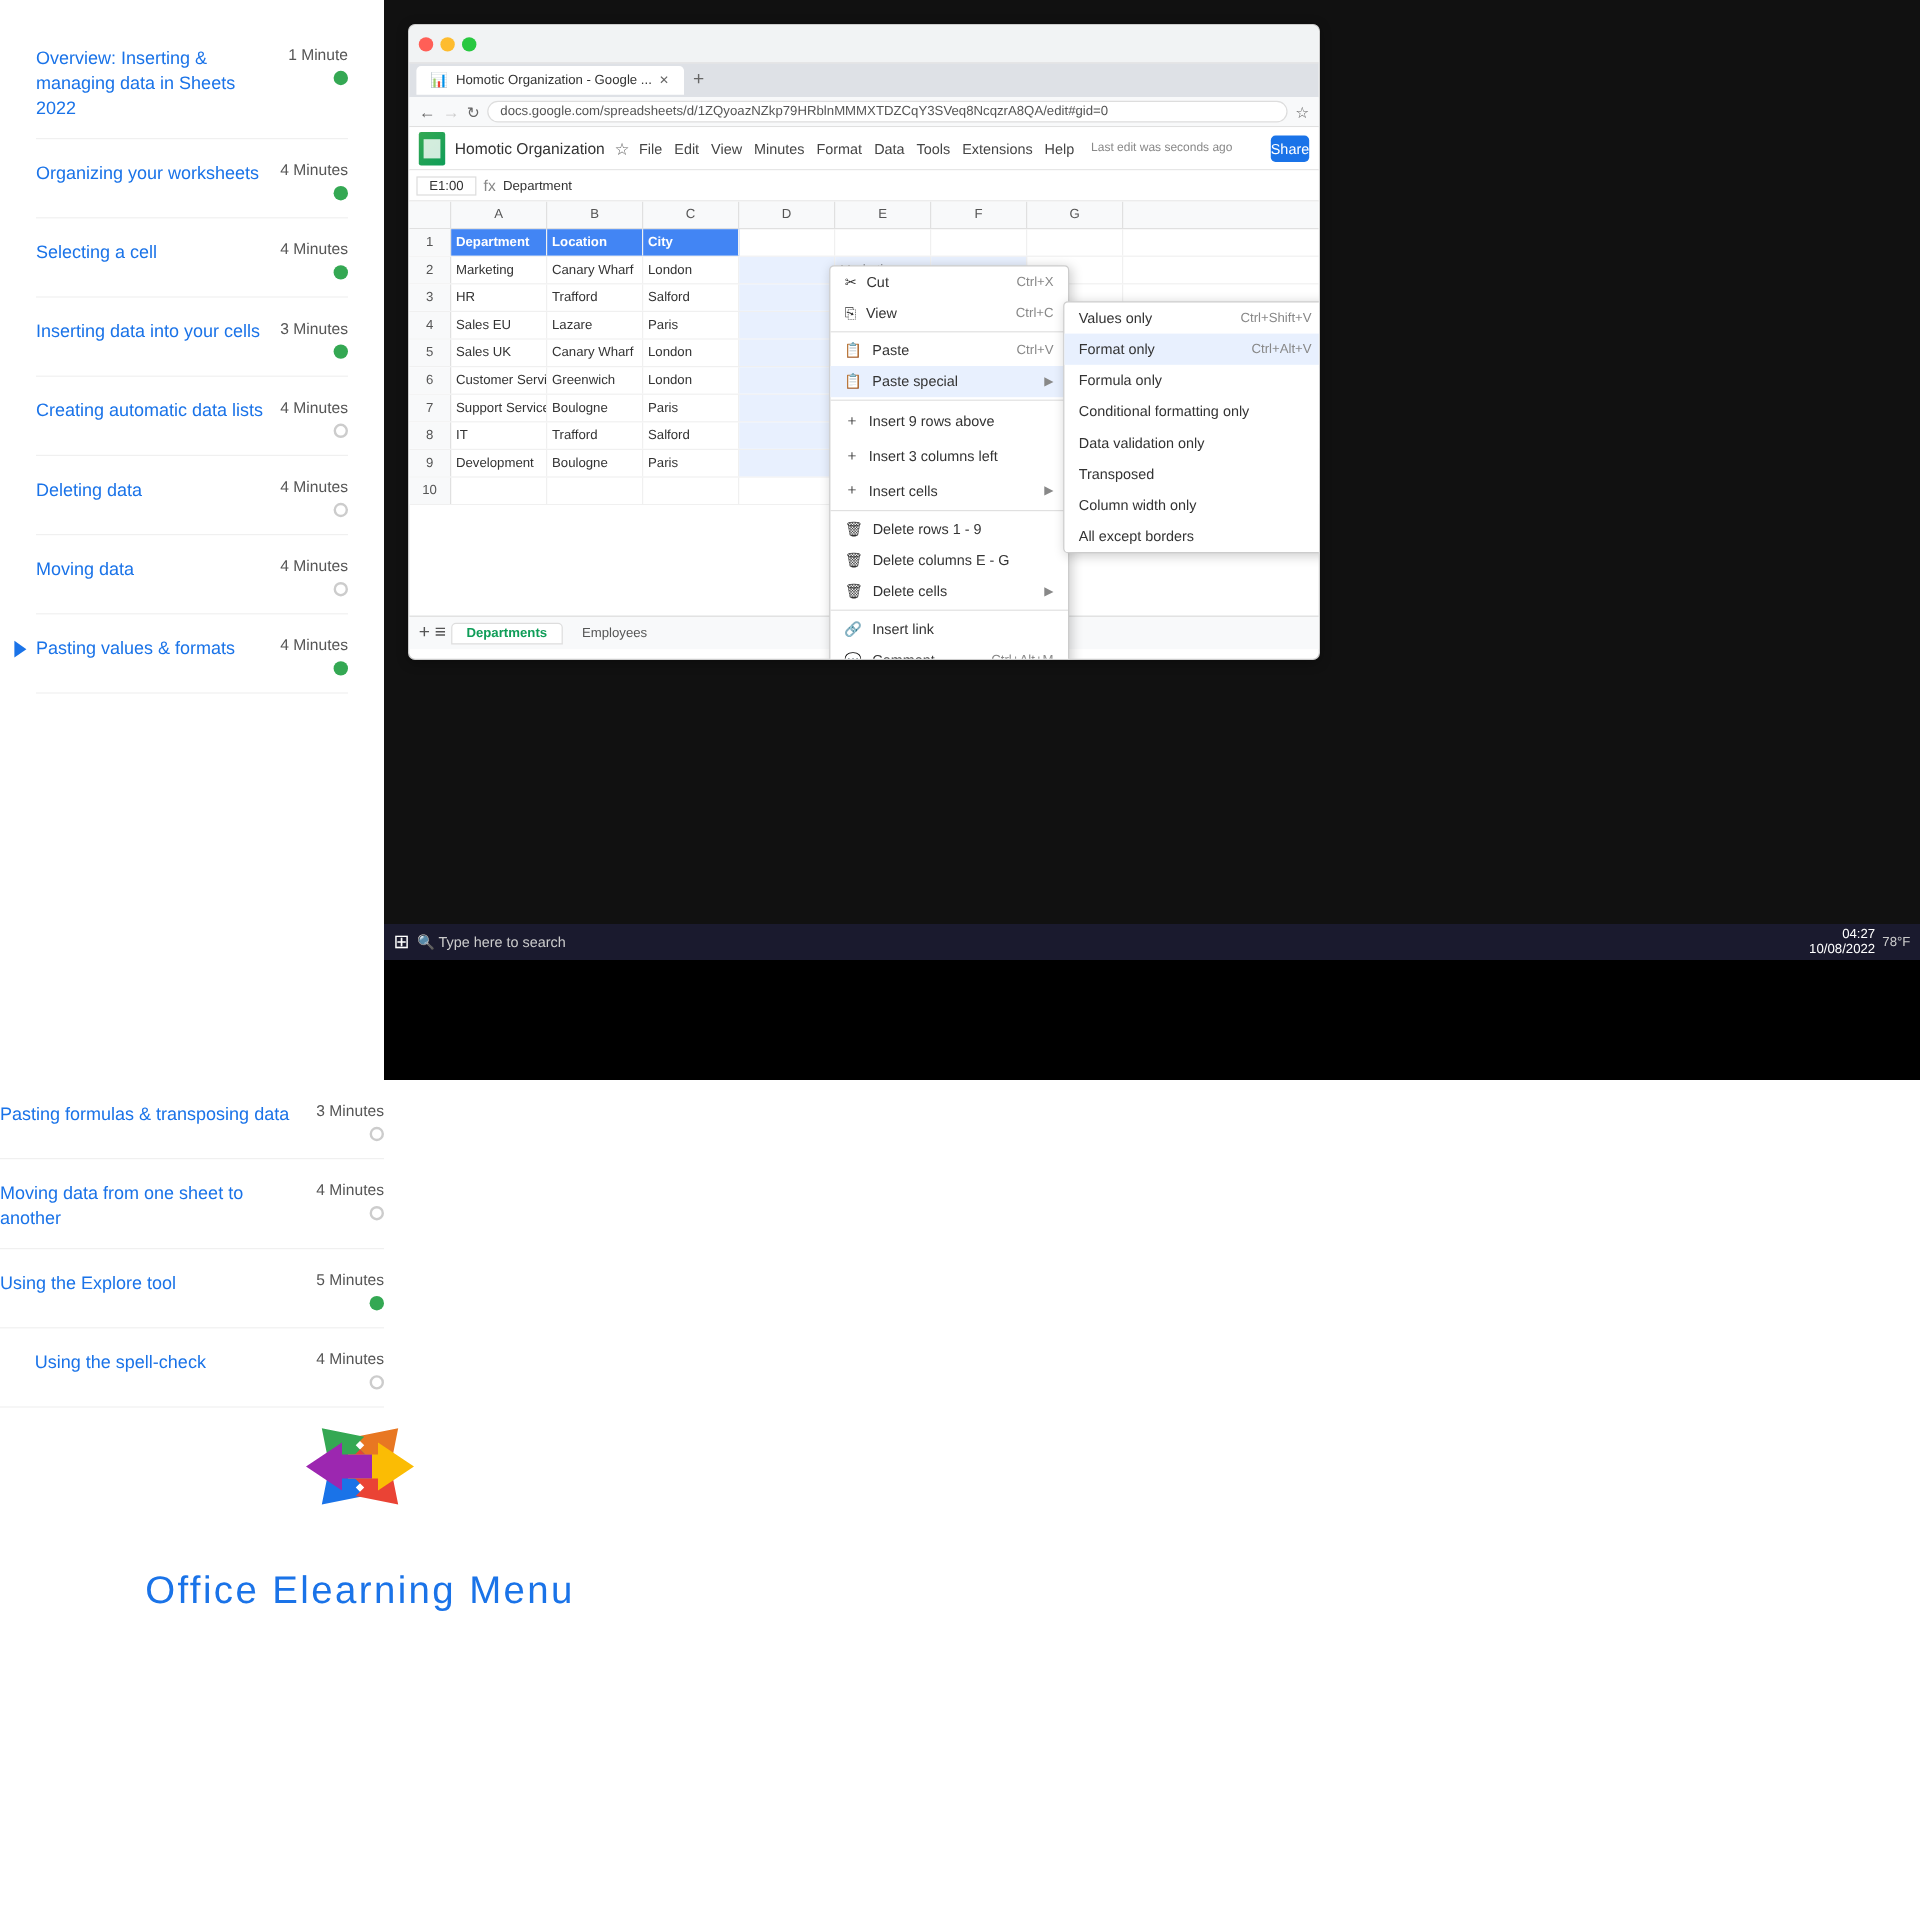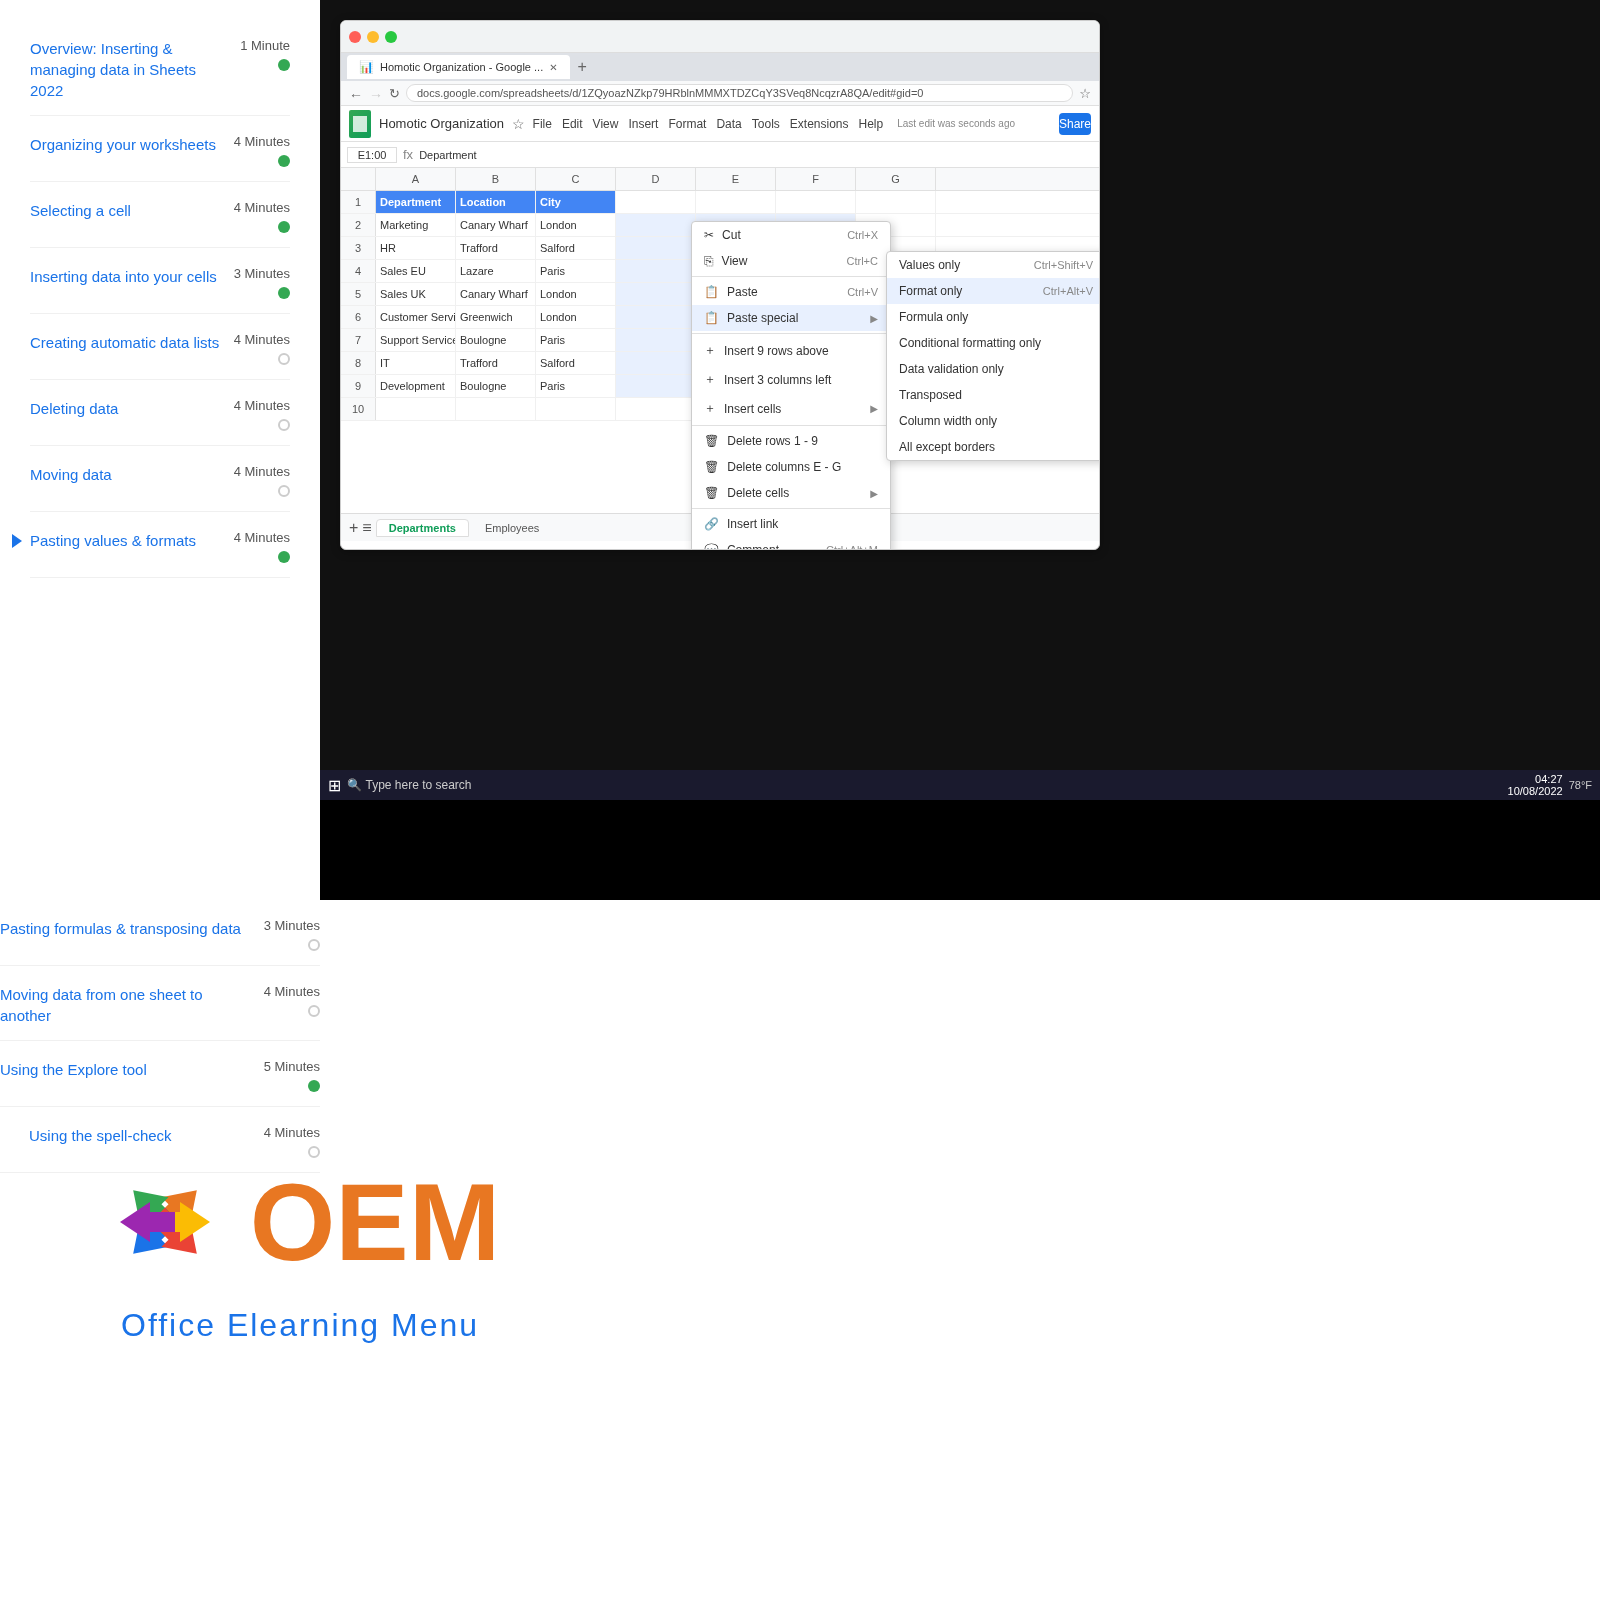--- a/index.html
+++ b/index.html
@@ -511,21 +511,21 @@
     <div class="sheets-toolbar">
       <div class="sheets-logo">
         <div class="sheets-logo-inner"></div>
       </div>
       <span class="sheets-title">Homotic Organization</span>
       <span style="font-size:14px;color:#666;">☆</span>
       <div class="sheets-menu">
         <span>File</span>
         <span>Edit</span>
         <span>View</span>
-        <span>Insert</span>
+        <span>Minutes</span>
         <span>Format</span>
         <span>Data</span>
         <span>Tools</span>
         <span>Extensions</span>
         <span>Help</span>
       </div>
       <span style="font-size:10px;color:#888;margin-left:6px;">Last edit was seconds ago</span>
       <button class="share-btn">Share</button>
     </div>
 
@@ -808,21 +808,20 @@
       <polygon points="65,20 85,50 75,50 75,75 55,75 55,50 45,50" fill="#1a73e8" transform="rotate(225, 65, 65)"></polygon>
 
       <polygon points="65,20 85,50 75,50 75,75 55,75 55,50 45,50" fill="#34a853" transform="rotate(315, 65, 65)"></polygon>
 
       <polygon points="65,20 85,50 75,50 75,75 55,75 55,50 45,50" fill="#ea4335" transform="rotate(135, 65, 65)"></polygon>
 
       <polygon points="65,20 85,50 75,50 75,75 55,75 55,50 45,50" fill="#fbbc04" transform="rotate(90, 65, 65)"></polygon>
 
       <polygon points="65,20 85,50 75,50 75,75 55,75 55,50 45,50" fill="#9c27b0" transform="rotate(270, 65, 65)"></polygon>
     </svg>
-    <span class="oem-text-logo">OEM</span>
   </div>
   <div>
     <span style="font-size:32px;color:#1a73e8;font-weight:400;letter-spacing:2px;">Office Elearning Menu</span>
   </div>
 </div>
 
 <div class="sidebar-lower">
 <div class="sidebar-item" style="position: relative; margin-top: 0px;">
 
       <div class="item-left">

